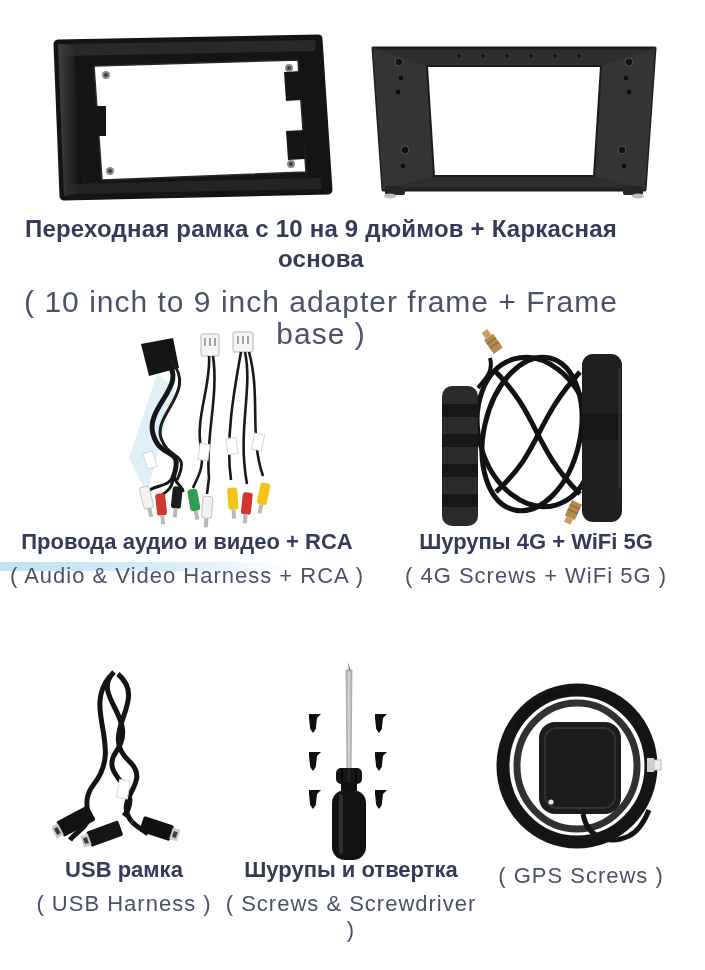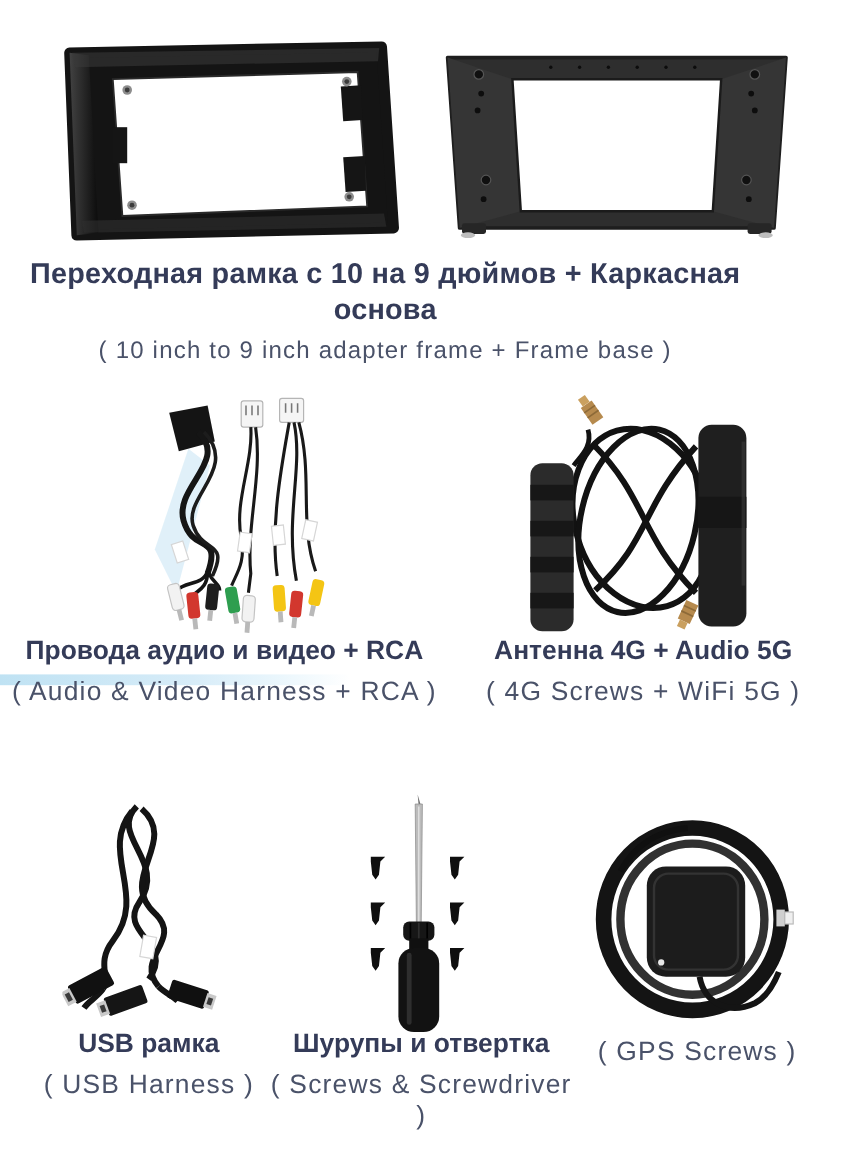--- a/index.html
+++ b/index.html
@@ -5,21 +5,21 @@
   html,body{margin:0;padding:0;background:#ffffff;}
   #canvas{
     position:relative;width:705px;height:970px;background:#ffffff;
     overflow:hidden;font-family:"Liberation Sans",sans-serif;
   }
   .photo{position:absolute;}
   .cap{position:absolute;text-align:center;z-index:3;}
   .cap .ru{font-weight:bold;color:#343b58;}
   .cap .en{font-weight:400;color:#4a5269;letter-spacing:1px;}
   .cap-top .ru{font-size:24px;line-height:30px;letter-spacing:.2px;}
-  .cap-top .en{font-size:20px;line-height:32px;margin-top:2px;}
+  .cap-top .en{font-size:30px;line-height:32px;margin-top:12px;}
   .cap-mid .ru{font-size:22px;line-height:28px;}
   .cap-mid .en{font-size:22px;line-height:26px;margin-top:7px;}
   .stripe{
     position:absolute;left:0;top:562px;width:292px;height:9px;z-index:1;
     background:linear-gradient(to right,#bfe2f3 0%,#d7ecf8 55%,rgba(231,245,252,.85) 80%,rgba(255,255,255,0) 100%);
   }
   svg{display:block;}
 </style>
 </head>
 <body>
@@ -206,21 +206,21 @@
     </svg>
   </div>
 
   <div class="stripe"></div>
 
   <div class="cap cap-mid" style="left:9px;top:528px;width:356px;">
     <div class="ru">Провода аудио и видео + RCA</div>
     <div class="en">( Audio &amp; Video Harness + RCA )</div>
   </div>
   <div class="cap cap-mid" style="left:395px;top:528px;width:282px;">
-    <div class="ru">Антенна 4G + Audio 5G</div>
+    <div class="ru">Шурупы 4G + WiFi 5G</div>
     <div class="en">( 4G Screws + WiFi 5G )</div>
   </div>
 
   <div class="photo" style="left:52px;top:664px;width:145px;height:200px;">
     <svg width="145" height="200" viewBox="0 0 145 200">
       <g fill="none" stroke="#141414" stroke-width="5">
         <path d="M62,8 C38,32 88,54 64,88 C46,114 94,122 72,152"></path>
         <path d="M66,10 C98,38 44,68 78,98 C100,120 60,134 80,158"></path>
         <path d="M58,12 C30,46 72,82 42,120 C28,138 40,150 34,160"></path>
         <path d="M34,160 C28,168 22,170 18,176"></path>

